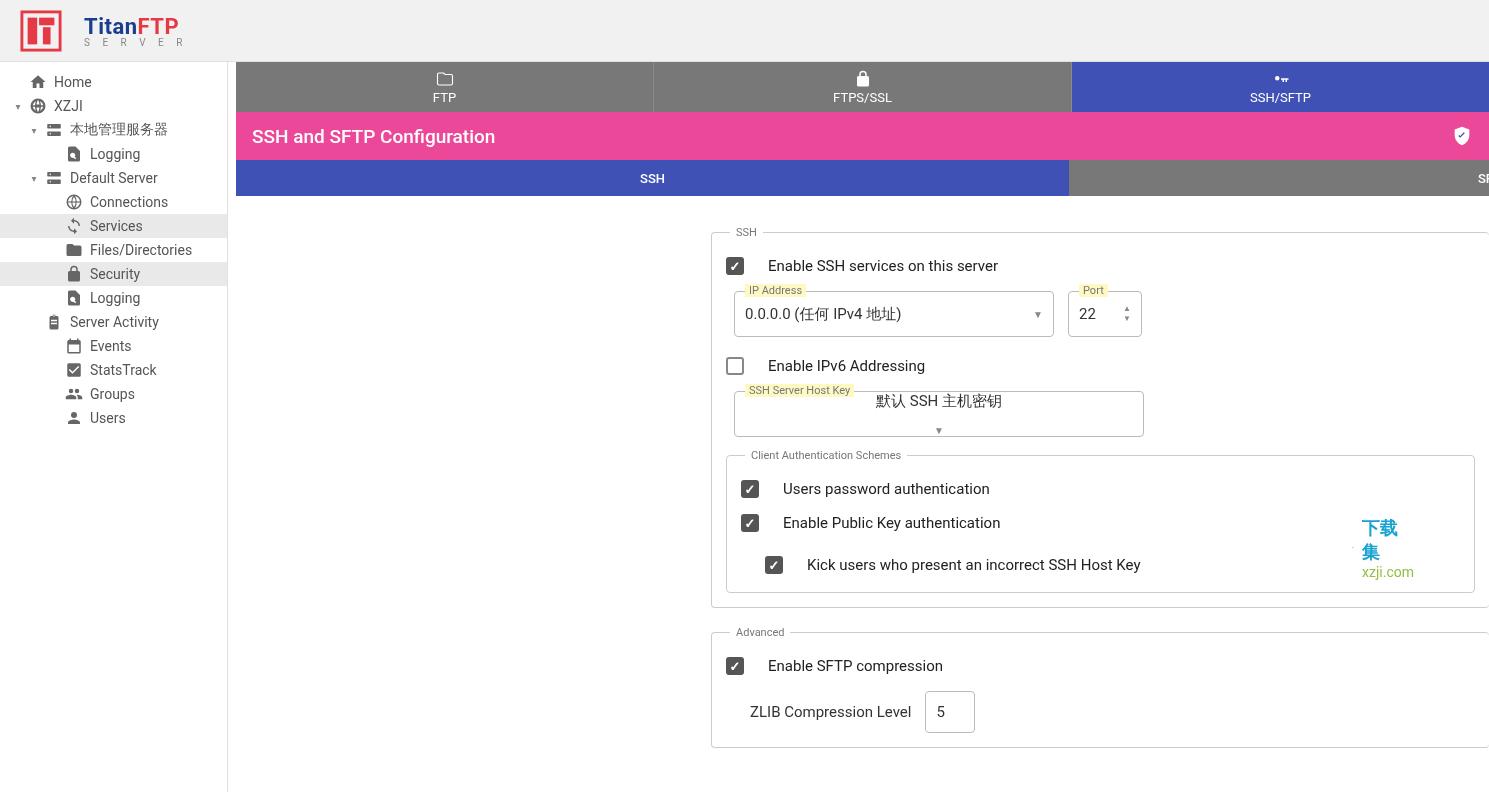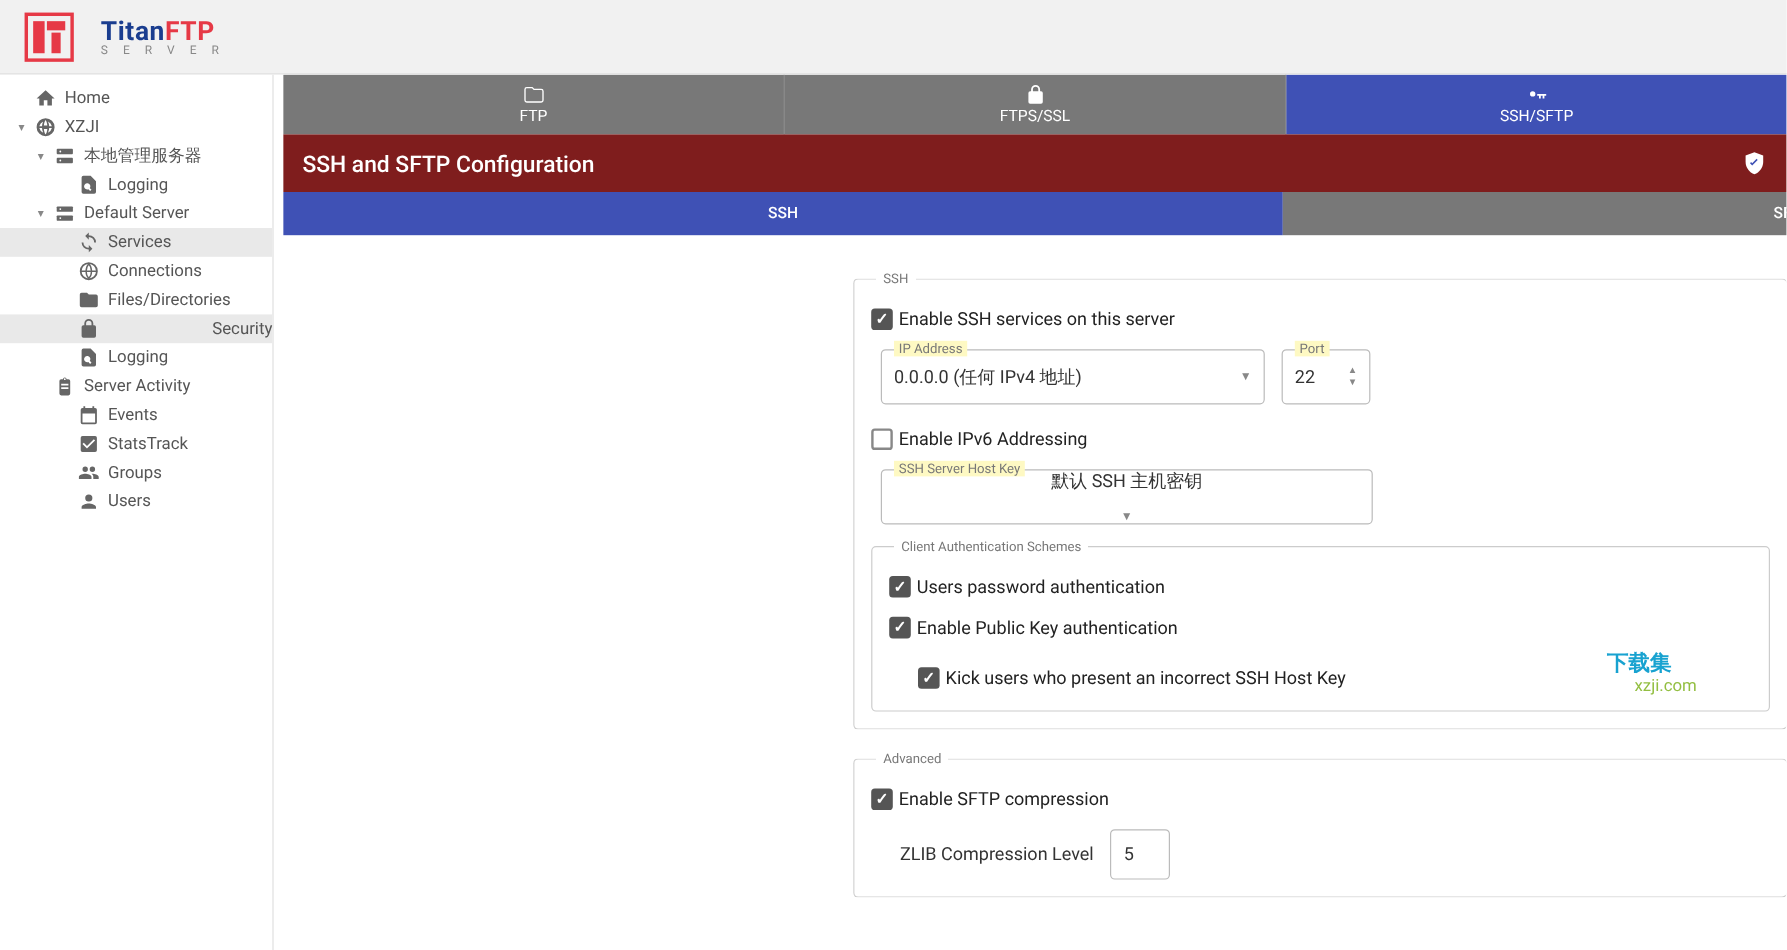--- a/index.html
+++ b/index.html
@@ -20,50 +20,50 @@
 .tree-item .icon { width: 20px; height: 20px; display: flex; align-items: center; justify-content: center; margin-right: 6px; color: #666; }
 .tree-item .icon svg { width: 18px; height: 18px; fill: #666; }
 .tree-item .label { white-space: nowrap; }
 .content { flex: 1; display: flex; flex-direction: column; background: #fff; overflow: hidden; margin-left: 8px;}
 .tabrow { display: flex; height: 50px; }
 .tabrow .tab { flex: 1; display: flex; flex-direction: column; align-items: center; justify-content: center; background: #787878; color: #fff; cursor: pointer; font-size: 13px; border-right: 1px solid #8a8a8a; }
 .tabrow .tab:last-child { border-right: none; }
 .tabrow .tab.active { background: #3f51b5; }
 .tabrow .tab .ticon { height: 18px; margin-bottom: 2px; display: flex; align-items: center; justify-content: center; }
 .tabrow .tab .ticon svg { width: 18px; height: 18px; fill: #fff; }
-.titlebar { height: 48px; background: #7f1d1d; color: #fff; display: flex; align-items: center; justify-content: space-between; padding: 0 16px; font-size: 19px; font-weight: 500; }
+.titlebar { height: 48px; background: #ec4899; color: #fff; display: flex; align-items: center; justify-content: space-between; padding: 0 16px; font-size: 19px; font-weight: 500; }
 .subtabrow { display: flex; height: 36px; }
 .subtabrow .stab { flex: 1; display: flex; align-items: center; justify-content: center; background: #787878; color: #fff; cursor: pointer; font-size: 13px; font-weight: 500; }
 .subtabrow .stab.active { background: #3f51b5; }
 .subtabrow .stab.trunc { flex: 0 0 420px; }
 .panel { flex: 1; overflow-y: auto; padding: 30px 0 20px 475px; }
 fieldset { border: 1px solid #ccc; border-radius: 4px; padding: 18px 14px 14px; margin-bottom: 18px; position: relative; border-right: none; }
 legend { font-size: 11px; color: #777; padding: 0 6px; margin-left: 4px; }
-.chkrow { display: flex; align-items: center; gap: 5px; margin-bottom: 16px; font-size: 15px; color: #222; }
+.chkrow { display: flex; align-items: center; gap: 24px; margin-bottom: 16px; font-size: 15px; color: #222; }
 .chkrow.child { margin-left: 24px; }
 .chkbox { width: 18px; height: 18px; border-radius: 3px; display: flex; align-items: center; justify-content: center; cursor: pointer; flex-shrink: 0; }
 .chkbox.checked { background: #555; }
 .chkbox.checked::after { content: "✓"; color: #fff; font-size: 13px; font-weight: bold; }
 .chkbox.unchecked { border: 2px solid #888; }
 .formrow { display: flex; gap: 14px; margin: 10px 0 20px 8px; }
 .field { position: relative; border: 1px solid #bbb; border-radius: 4px; height: 46px; display: flex; align-items: center; padding: 0 10px; background: #fff; }
 .field .flabel { position: absolute; top: -8px; left: 10px; background: #fef9c3; padding: 0 4px; font-size: 11px; color: #777; }
 .field .fvalue { flex: 1; font-size: 15px; color: #333; border: none; outline: none; background: transparent; }
 .field .dropdown-caret { color: #888; font-size: 10px; }
 .field.ip { width: 320px; }
 .field.port { width: 74px; }
 .field.hostkey { width: 410px; margin-left: 8px; margin-bottom: 12px; flex-direction: column;}
 .field.zlib { width: 50px; height: 42px; justify-content: center; }
 .stepctrl { display: flex; flex-direction: column; gap: 2px; }
 .stepctrl span { font-size: 8px; color: #888; cursor: pointer; line-height: 1; }
 .inline-label { display: inline-flex; align-items: center; gap: 14px; margin-left: 24px; font-size: 15px; }
 .watermark { position: absolute; right: 60px; bottom: 12px; display: flex; align-items: center; gap: 8px; opacity: 0.9; }
 .watermark .wtxt { display: flex; flex-direction: column; }
 .watermark .wtxt .cn { font-size: 18px; font-weight: 700; color: #0099cc; }
-.watermark .wtxt .en { font-size: 14px; color: #88b82e; margin-left: 23px; }
+.watermark .wtxt .en { font-size: 14px; color: #88b82e; }
 </style>
 </head>
 <body>
 
 <div class="app">
   <div class="topbar">
     <div class="logo">
       <svg class="logo-icon" viewBox="0 0 44 44">
         <rect x="2" y="2" width="40" height="40" fill="none" stroke="#e63946" stroke-width="3"></rect>
         <rect x="8" y="8" width="10" height="28" fill="#e63946"></rect>
@@ -121,47 +121,47 @@
         <span class="icon">
             <svg viewBox="0 0 24 24">
               <rect x="3" y="4" width="18" height="6" rx="1"></rect>
               <rect x="3" y="14" width="18" height="6" rx="1"></rect>
               <circle cx="7" cy="7" r="1" fill="#fff"></circle>
               <circle cx="7" cy="17" r="1" fill="#fff"></circle>
             </svg>
           </span>
         <span class="label">Default Server</span>
       </div>
-      <div class="tree-item selected" style="padding-left:64px;">
-        <span class="icon">
-            <svg viewBox="0 0 24 24">
-              <path d="M12 4V1L8 5l4 4V6a6 6 0 016 6h2a8 8 0 00-8-8zm0 14a6 6 0 01-6-6H4a8 8 0 008 8v3l4-4-4-4v3z"></path>
-            </svg>
-          </span>
-        <span class="label">Services</span>
-      </div>
       <div class="tree-item" style="padding-left:64px;">
         <span class="icon">
             <svg viewBox="0 0 24 24">
               <path d="M12 2a10 10 0 100 20 10 10 0 000-20zm0 18a8 8 0 110-16 8 8 0 010 16z"></path>
               <path d="M12 4c-2 2-3 5-3 8s1 6 3 8c2-2 3-5 3-8s-1-6-3-8z" fill="none" stroke="#666" stroke-width="1.5"></path>
               <line x1="3" y1="12" x2="21" y2="12" stroke="#666" stroke-width="1.5"></line>
             </svg>
           </span>
         <span class="label">Connections</span>
       </div>
+      <div class="tree-item selected" style="padding-left:64px;">
+        <span class="icon">
+            <svg viewBox="0 0 24 24">
+              <path d="M12 4V1L8 5l4 4V6a6 6 0 016 6h2a8 8 0 00-8-8zm0 14a6 6 0 01-6-6H4a8 8 0 008 8v3l4-4-4-4v3z"></path>
+            </svg>
+          </span>
+        <span class="label">Services</span>
+      </div>
       <div class="tree-item" style="padding-left:64px;">
         <span class="icon">
             <svg viewBox="0 0 24 24">
               <path d="M10 4H4a2 2 0 00-2 2v12a2 2 0 002 2h16a2 2 0 002-2V8a2 2 0 00-2-2h-8l-2-2z"></path>
             </svg>
           </span>
         <span class="label">Files/Directories</span>
       </div>
-      <div class="tree-item selected" style="padding-left:64px;justify-content:space-between;">
+      <div class="tree-item selected" style="padding-left:64px;">
         <span class="icon">
             <svg viewBox="0 0 24 24">
               <path d="M18 8h-1V6a5 5 0 00-10 0v2H6a2 2 0 00-2 2v10a2 2 0 002 2h12a2 2 0 002-2V10a2 2 0 00-2-2zM9 6a3 3 0 016 0v2H9V6z"></path>
             </svg>
           </span>
         <span class="label">Security</span>
       </div>
       <div class="tree-item" style="padding-left:64px;">
         <span class="icon">
             <svg viewBox="0 0 24 24">

